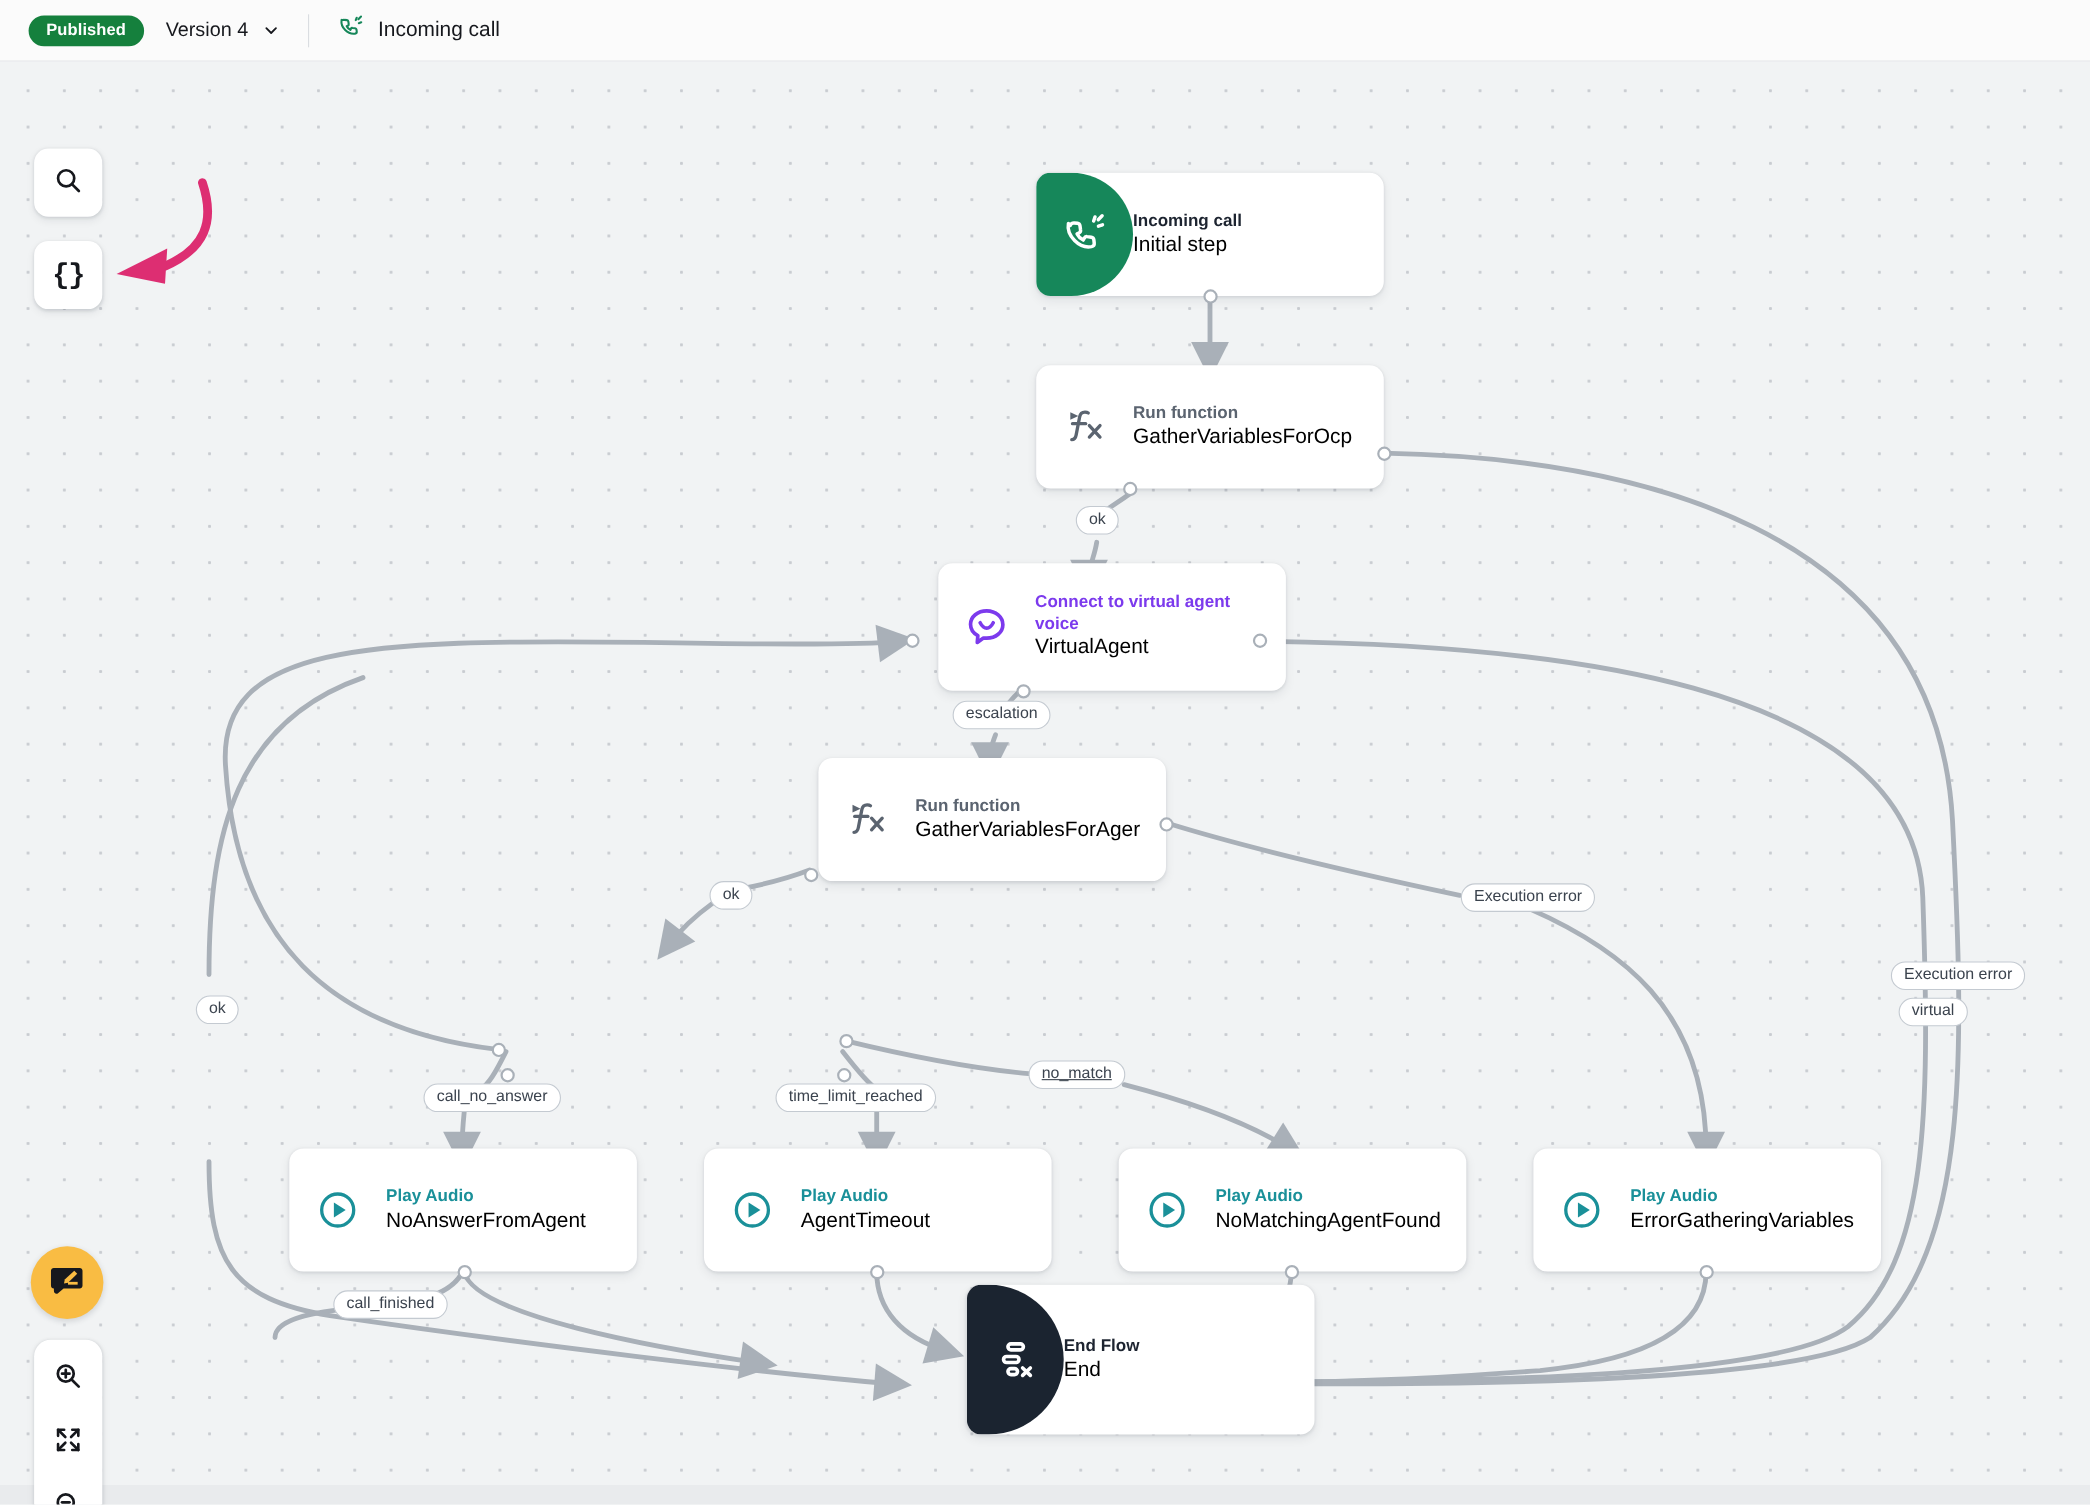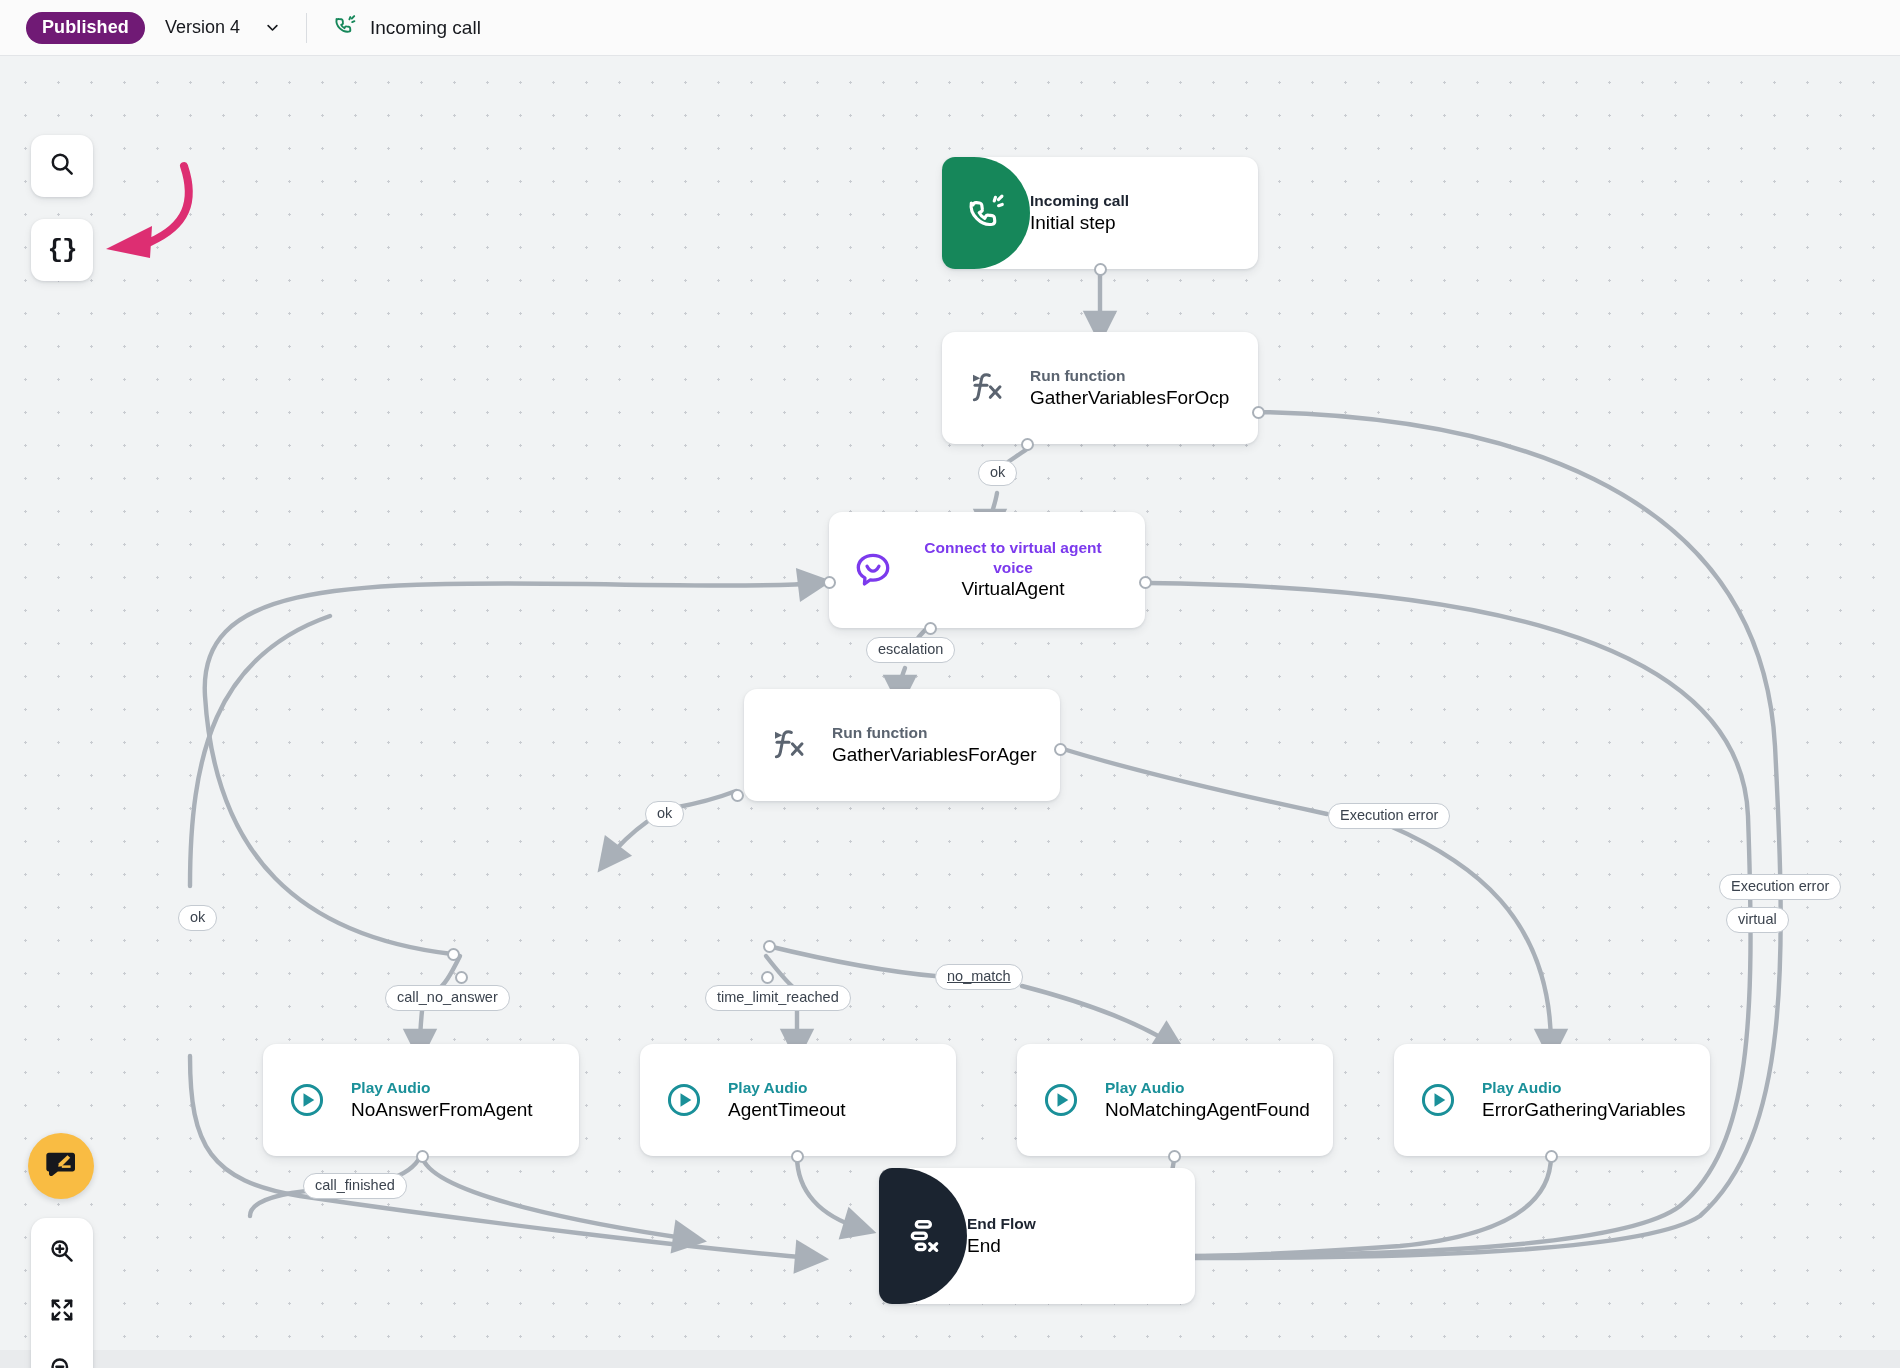--- a/index.html
+++ b/index.html
@@ -16,27 +16,27 @@
   .topbar {
     position: absolute; left: 0; top: 0;
     width: 1900px; height: 56px;
     background: #fbfbfb;
     border-bottom: 1px solid #e3e5e8;
     display: flex; align-items: center;
     padding-left: 26px;
     z-index: 50;
   }
   .badge-published {
-    background: #701a75; color: #fff;
-    font-size: 18px; font-weight: 700;
+    background: #15803d; color: #fff;
+    font-size: 15px; font-weight: 700;
     border-radius: 999px; padding: 5px 16px 6px;
     letter-spacing: .1px;
   }
   .version-wrap {
-    display: flex; align-items: center; gap: 25px;
+    display: flex; align-items: center; gap: 13px;
     margin-left: 20px; cursor: pointer;
   }
   .version-label { font-size: 18px; color: #16181d; font-weight: 400; }
   .chev { width: 15px; height: 15px; display:block; }
   .divider-v {
     width: 1px; height: 30px; background: #dadde1; margin: 0 26px 0 26px;
   }
   .flow-title-wrap { display:flex; align-items:center; gap: 13px; }
   .flow-title { font-size: 19px; color: #16181d; }
 
@@ -260,21 +260,21 @@
         </svg>
       </div>
       <div class="node-text">
         <div class="node-kicker gray">Run function</div>
         <div class="node-name">GatherVariablesForOcp</div>
       </div>
     </div>
     <div class="port" style="left:1021px; top:382px;"></div>
     <div class="port" style="left:1252px; top:350px;"></div>
 
-    <div class="node" style="left:829px; top:456px; width:316px; height:116px;text-align:center;">
+    <div class="node" style="left:853px; top:456px; width:316px; height:116px;">
       <div class="node-icon">
         <svg width="42" height="42" viewBox="0 0 24 24" fill="none" stroke="#7c3aed" stroke-width="1.9" stroke-linecap="round" stroke-linejoin="round">
           <path d="M12,3.6c-4.7,0-8.4,3.1-8.4,7 0,2.5 1.5,4.7 3.8,5.9 l-.3,3.5 3.2-2.3c.5,.1 1.1,.1 1.7,.1 4.7,0 8.4-3.1 8.4-7S16.7,3.6 12,3.6z"></path>
           <path d="M8.6,9.8c1,1.9 2,2.8 3.4,2.8 1.4,0 2.4-.9 3.4-2.8"></path>
         </svg>
       </div>
       <div class="node-text">
         <div class="node-kicker purple" style="max-width:192px;">Connect to virtual agent voice</div>
         <div class="node-name">VirtualAgent</div>
       </div>

